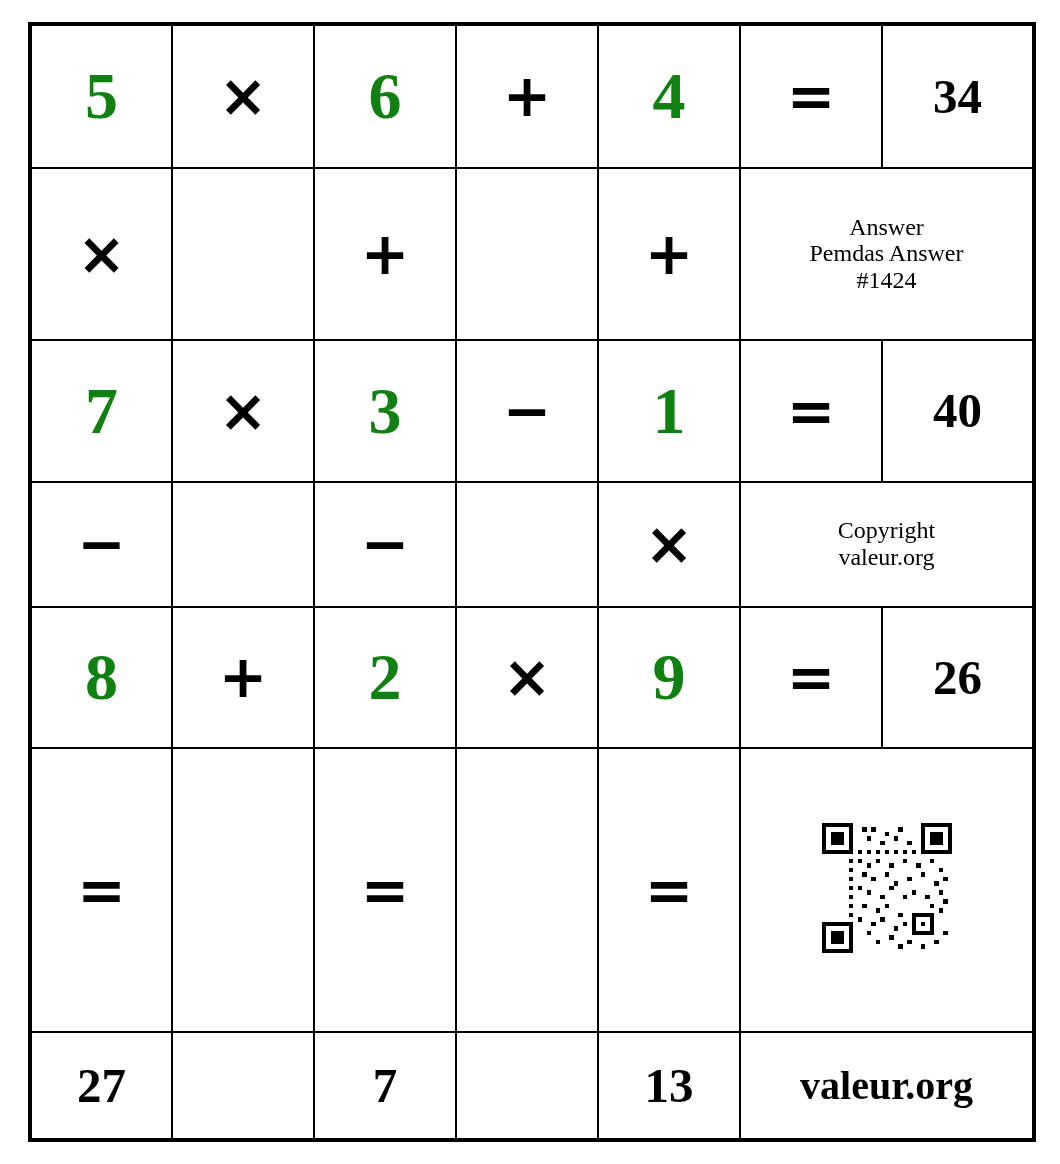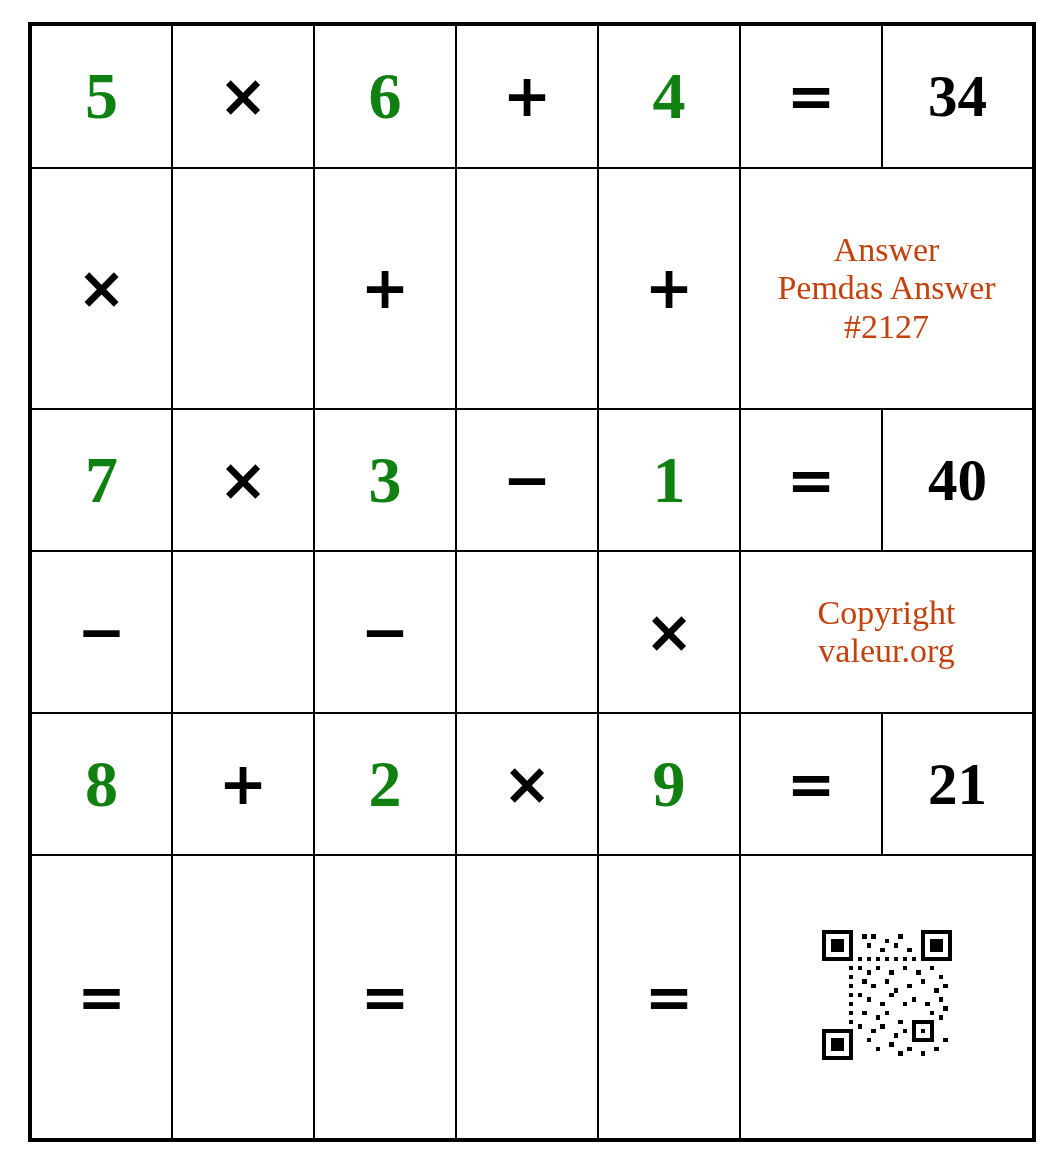--- a/index.html
+++ b/index.html
@@ -39,21 +39,21 @@
   col.c-eq  { width: 142px; }
   col.c-res { width: 152px; }
 
   .num {
     font-size: 66px;
     font-weight: bold;
     color: #108010;
     line-height: 1;
   }
   .result {
-    font-size: 59px;
+    font-size: 49px;
     font-weight: bold;
     color: #000000;
     line-height: 1;
   }
   .op {
     font-size: 58px;
     font-weight: bold;
     color: #000000;
     line-height: 1;
     font-family: "DejaVu Sans", sans-serif;
@@ -65,22 +65,22 @@
     line-height: 1;
     font-family: "DejaVu Sans", sans-serif;
   }
   td.shaded {
     background: #c0c0c0;
   }
   td.blank {
     background: #c0c0c0;
   }
   .infotext {
-    font-size: 34px;
-    color: #c2410c;
+    font-size: 24px;
+    color: #000000;
     line-height: 1.12;
     font-family: "Liberation Serif", serif;
   }
   .brand {
     font-size: 40px;
     font-weight: bold;
     color: #000000;
     font-family: "Liberation Serif", serif;
   }
   .qr-cell {
@@ -121,21 +121,21 @@
 
       <tr>
         <td><span class="op">×</span></td>
         <td class="blank"></td>
         <td><span class="op">+</span></td>
         <td class="blank"></td>
         <td><span class="op">+</span></td>
         <td class="shaded" colspan="2">
           <div class="infotext">Answer</div>
           <div class="infotext">Pemdas Answer</div>
-          <div class="infotext">#2127</div>
+          <div class="infotext">#1424</div>
         </td>
       </tr>
 
       <tr>
         <td><span class="num">7</span></td>
         <td><span class="op">×</span></td>
         <td><span class="num">3</span></td>
         <td><span class="op">−</span></td>
         <td><span class="num">1</span></td>
         <td><span class="eqsym">=</span></td>
@@ -154,21 +154,21 @@
         </td>
       </tr>
 
       <tr>
         <td><span class="num">8</span></td>
         <td><span class="op">+</span></td>
         <td><span class="num">2</span></td>
         <td><span class="op">×</span></td>
         <td><span class="num">9</span></td>
         <td><span class="eqsym">=</span></td>
-        <td><span class="result">21</span></td>
+        <td><span class="result">26</span></td>
       </tr>
 
       <tr>
         <td><span class="eqsym">=</span></td>
         <td class="blank"></td>
         <td><span class="eqsym">=</span></td>
         <td class="blank"></td>
         <td><span class="eqsym">=</span></td>
         <td class="qr-cell" colspan="2">
           <span class="qr-box">
@@ -266,15 +266,25 @@
                 <rect x="27" y="24" width="1" height="1"></rect>
                   <rect x="26" y="19" width="1" height="1"></rect>
                 <rect x="27" y="17" width="1" height="1"></rect>
                   <rect x="24" y="18" width="1" height="1"></rect>
               </g>
             </svg>
           </span>
         </td>
       </tr>
 
+      <tr>
+        <td><span class="result">27</span></td>
+        <td class="blank"></td>
+        <td><span class="result">7</span></td>
+        <td class="blank"></td>
+        <td><span class="result">13</span></td>
+        <td class="shaded" colspan="2">
+          <span class="brand">valeur.org</span>
+        </td>
+      </tr>
     </tbody>
   </table>
 </div>
 
 </body></html>

